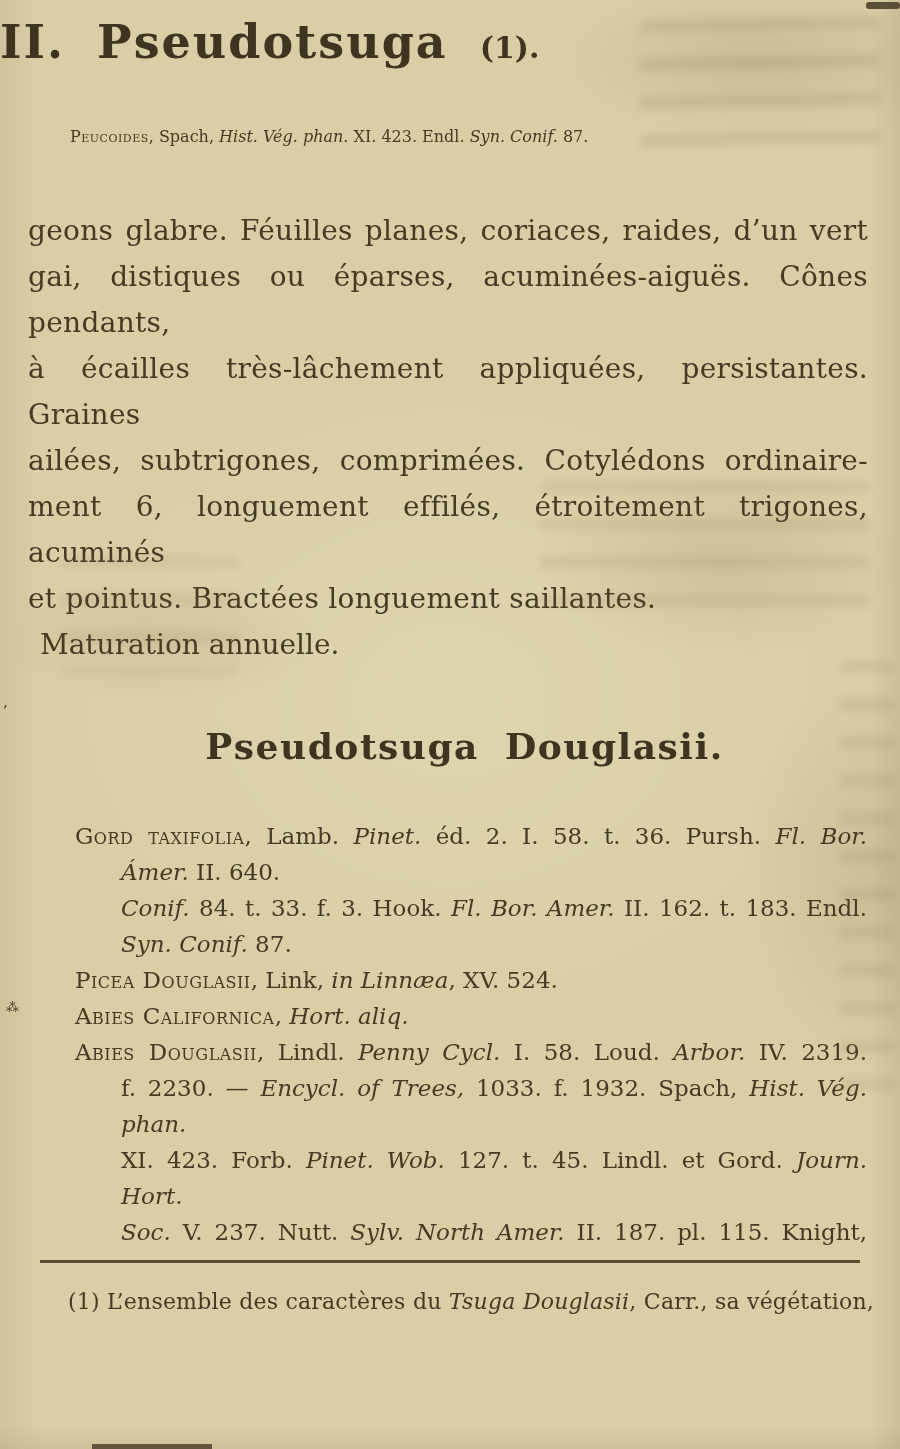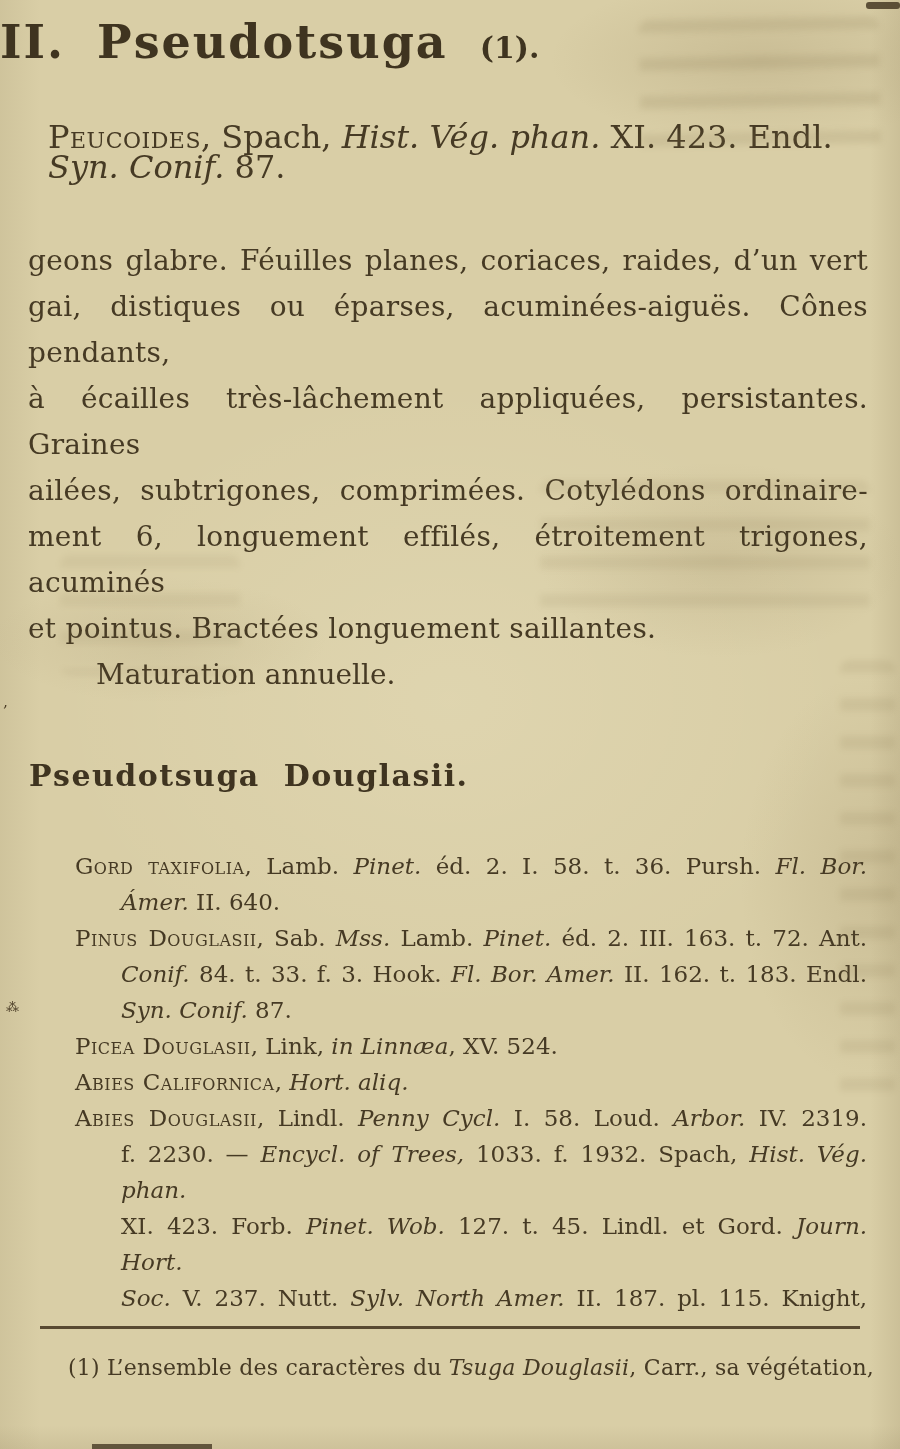--- a/index.html
+++ b/index.html
@@ -32,30 +32,30 @@
   .mm-1{left:3px; top:693px;}
   .mm-2{left:6px; top:1000px; font-size:13px; letter-spacing:-2px;}
 
   .st-i{font-style:italic;}
   .st-sc{font-variant:small-caps; letter-spacing:.5px;}
 
   .title{padding-top:14px; text-align:left; font-weight:700; font-size:46px;
          letter-spacing:2px; word-spacing:14px; color:#3f3420; line-height:56px;}
   .title .ref{font-size:30px; font-weight:700; letter-spacing:0; word-spacing:2px;}
 
-  .genus-syn{margin-top:46px; padding-left:48px; padding-right:40px; font-size:32px; line-height:30px;}
+  .genus-syn{margin-top:46px; padding-left:70px; padding-right:40px; font-size:16px; line-height:30px;}
 
   .desc{margin-top:56px; padding:0 32px 0 28px; font-size:28px; line-height:46px;
         letter-spacing:.3px;}
   .line{text-align:justify; text-align-last:justify;}
   .line.no-j{text-align-last:left;}
   .indent{text-indent:67px;}
-  .maturation{padding-left:96px; font-size:28px; line-height:46px;}
+  .maturation{padding-left:40px; font-size:28px; line-height:46px;}
 
-  .species-heading{margin-top:58px; text-align:left; font-weight:700; font-size:30px;
+  .species-heading{margin-top:58px; text-align:center; font-weight:700; font-size:36px;
                    letter-spacing:1.5px; word-spacing:12px; color:#3f3420; line-height:40px;padding-left:29px;}
 
   .synonymy{margin-top:52px; padding:0 33px 0 75px; font-size:23px; line-height:36px;}
   .syn-line.cont{padding-left:46px;}
 
   .rule{margin:10px 0 0 40px; width:820px; border:0; border-top:3px solid #4a3c26; opacity:.9;}
 
   .footnote{margin-top:22px; padding:0 26px 0 20px; font-size:22px; line-height:33px;
             letter-spacing:.2px;}
   .fn-first{text-indent:48px;}
@@ -93,21 +93,20 @@
   <div class="maturation">Maturation annuelle.</div>
 
   <div class="species-heading">Pseudotsuga Douglasii.</div>
 
   <div class="synonymy">
       <div>
         <div class="line syn-line"><span class="st-sc">Gord taxifolia</span><span>, Lamb. </span><span class="st-i">Pinet.</span><span> éd. 2. I. 58. t. 36. Pursh. </span><span class="st-i">Fl. Bor.</span></div>
         <div class="line syn-line cont no-j"><span class="st-i">Ámer.</span><span> II. 640.</span></div>
       </div>
       <div>
-        <div class="line syn-line"><span class="st-sc">Pinus Douglasii</span><span>, Sab. </span><span class="st-i">Mss.</span><span> Lamb. </span><span class="st-i">Pinet.</span><span> éd. 2. III. 163. t. 72. Ant.</span></div>
         <div class="line syn-line cont"><span class="st-i">Conif.</span><span> 84. t. 33. f. 3. Hook. </span><span class="st-i">Fl. Bor. Amer.</span><span> II. 162. t. 183. Endl.</span></div>
         <div class="line syn-line cont no-j"><span class="st-i">Syn. Conif.</span><span> 87.</span></div>
       </div>
       <div>
         <div class="line syn-line no-j"><span class="st-sc">Picea Douglasii</span><span>, Link, </span><span class="st-i">in Linnæa</span><span>, XV. 524.</span></div>
       </div>
       <div>
         <div class="line syn-line no-j"><span class="st-sc">Abies Californica</span><span>, </span><span class="st-i">Hort. aliq.</span></div>
       </div>
       <div>

